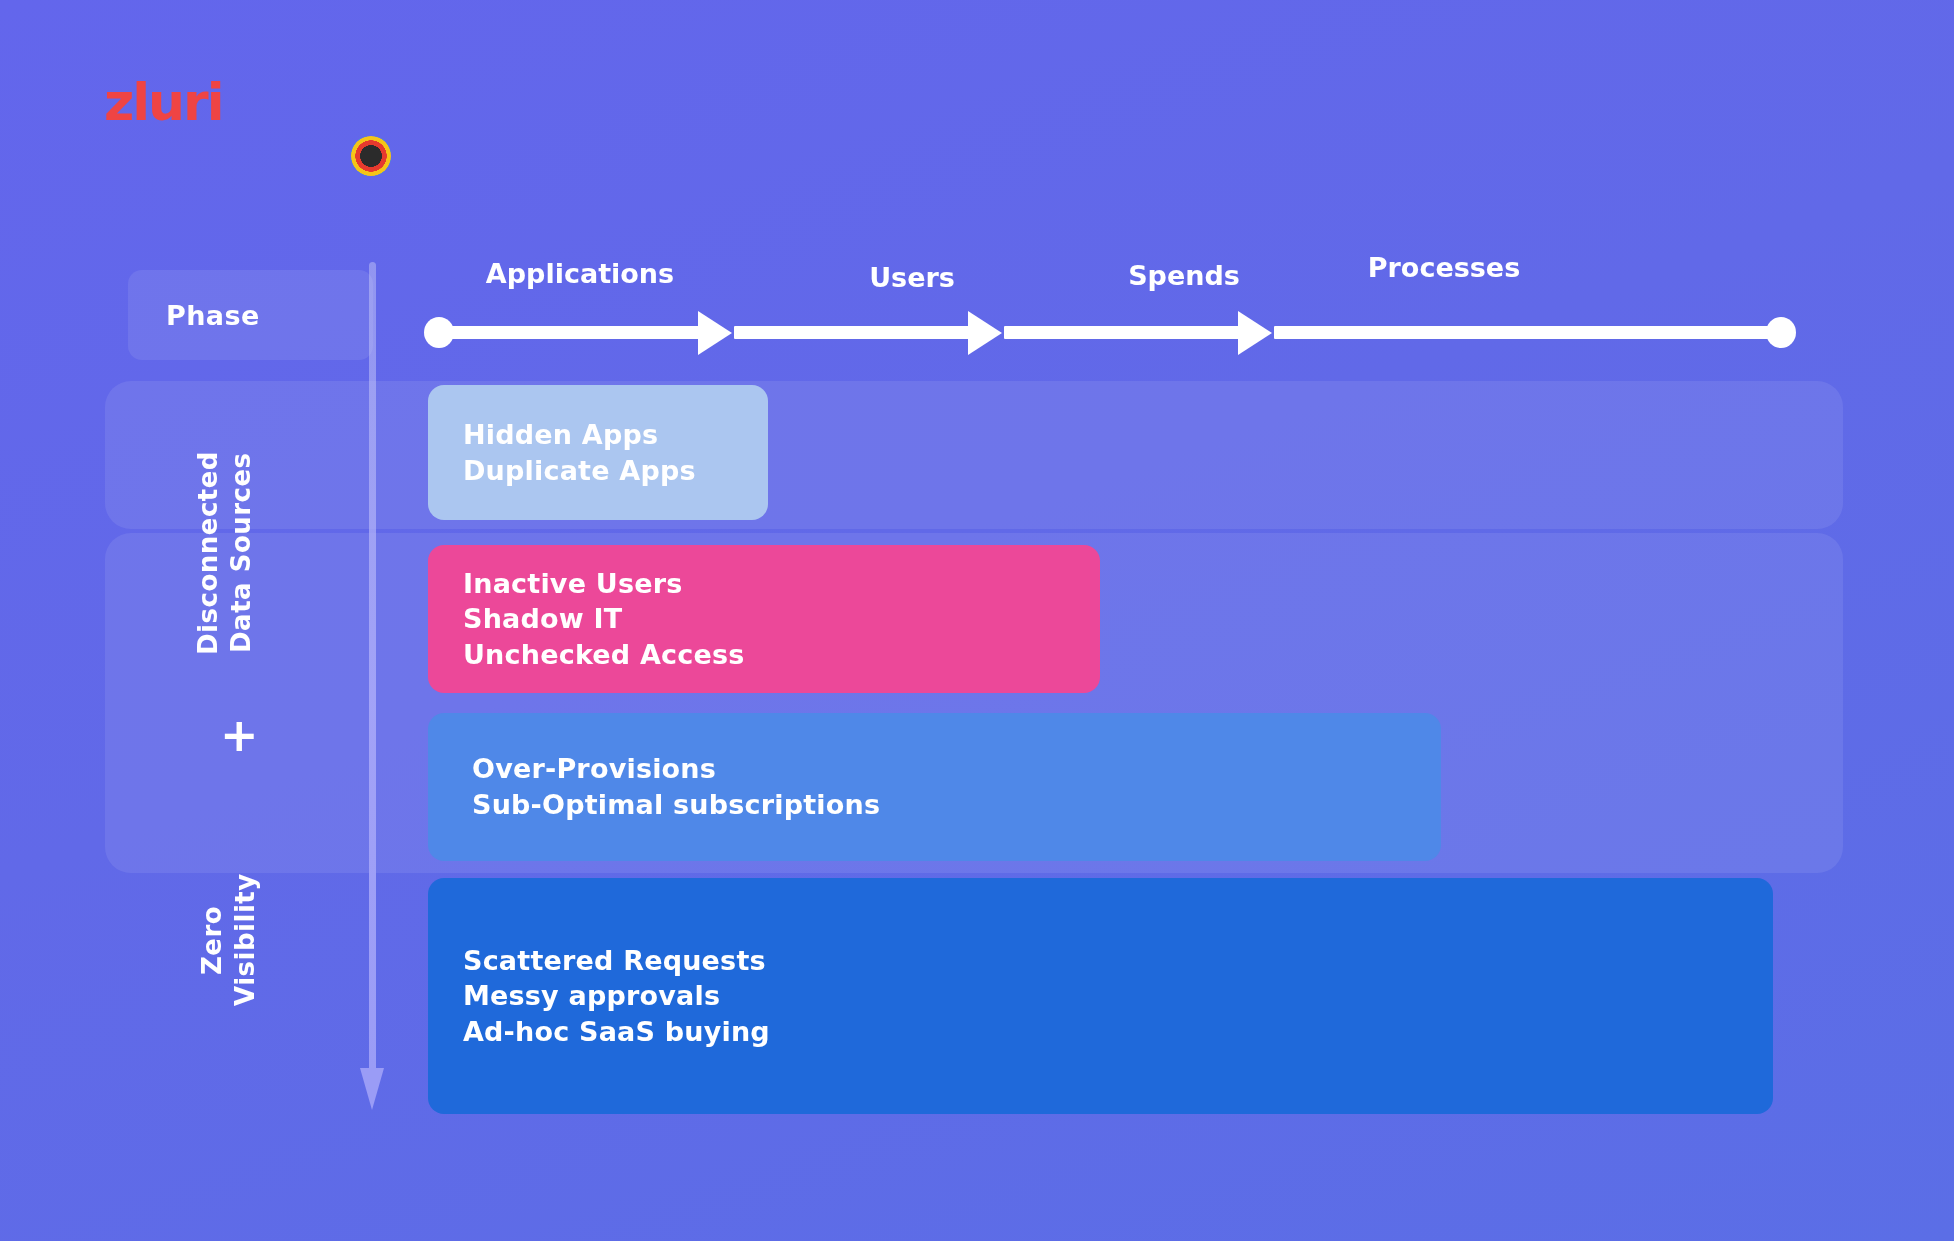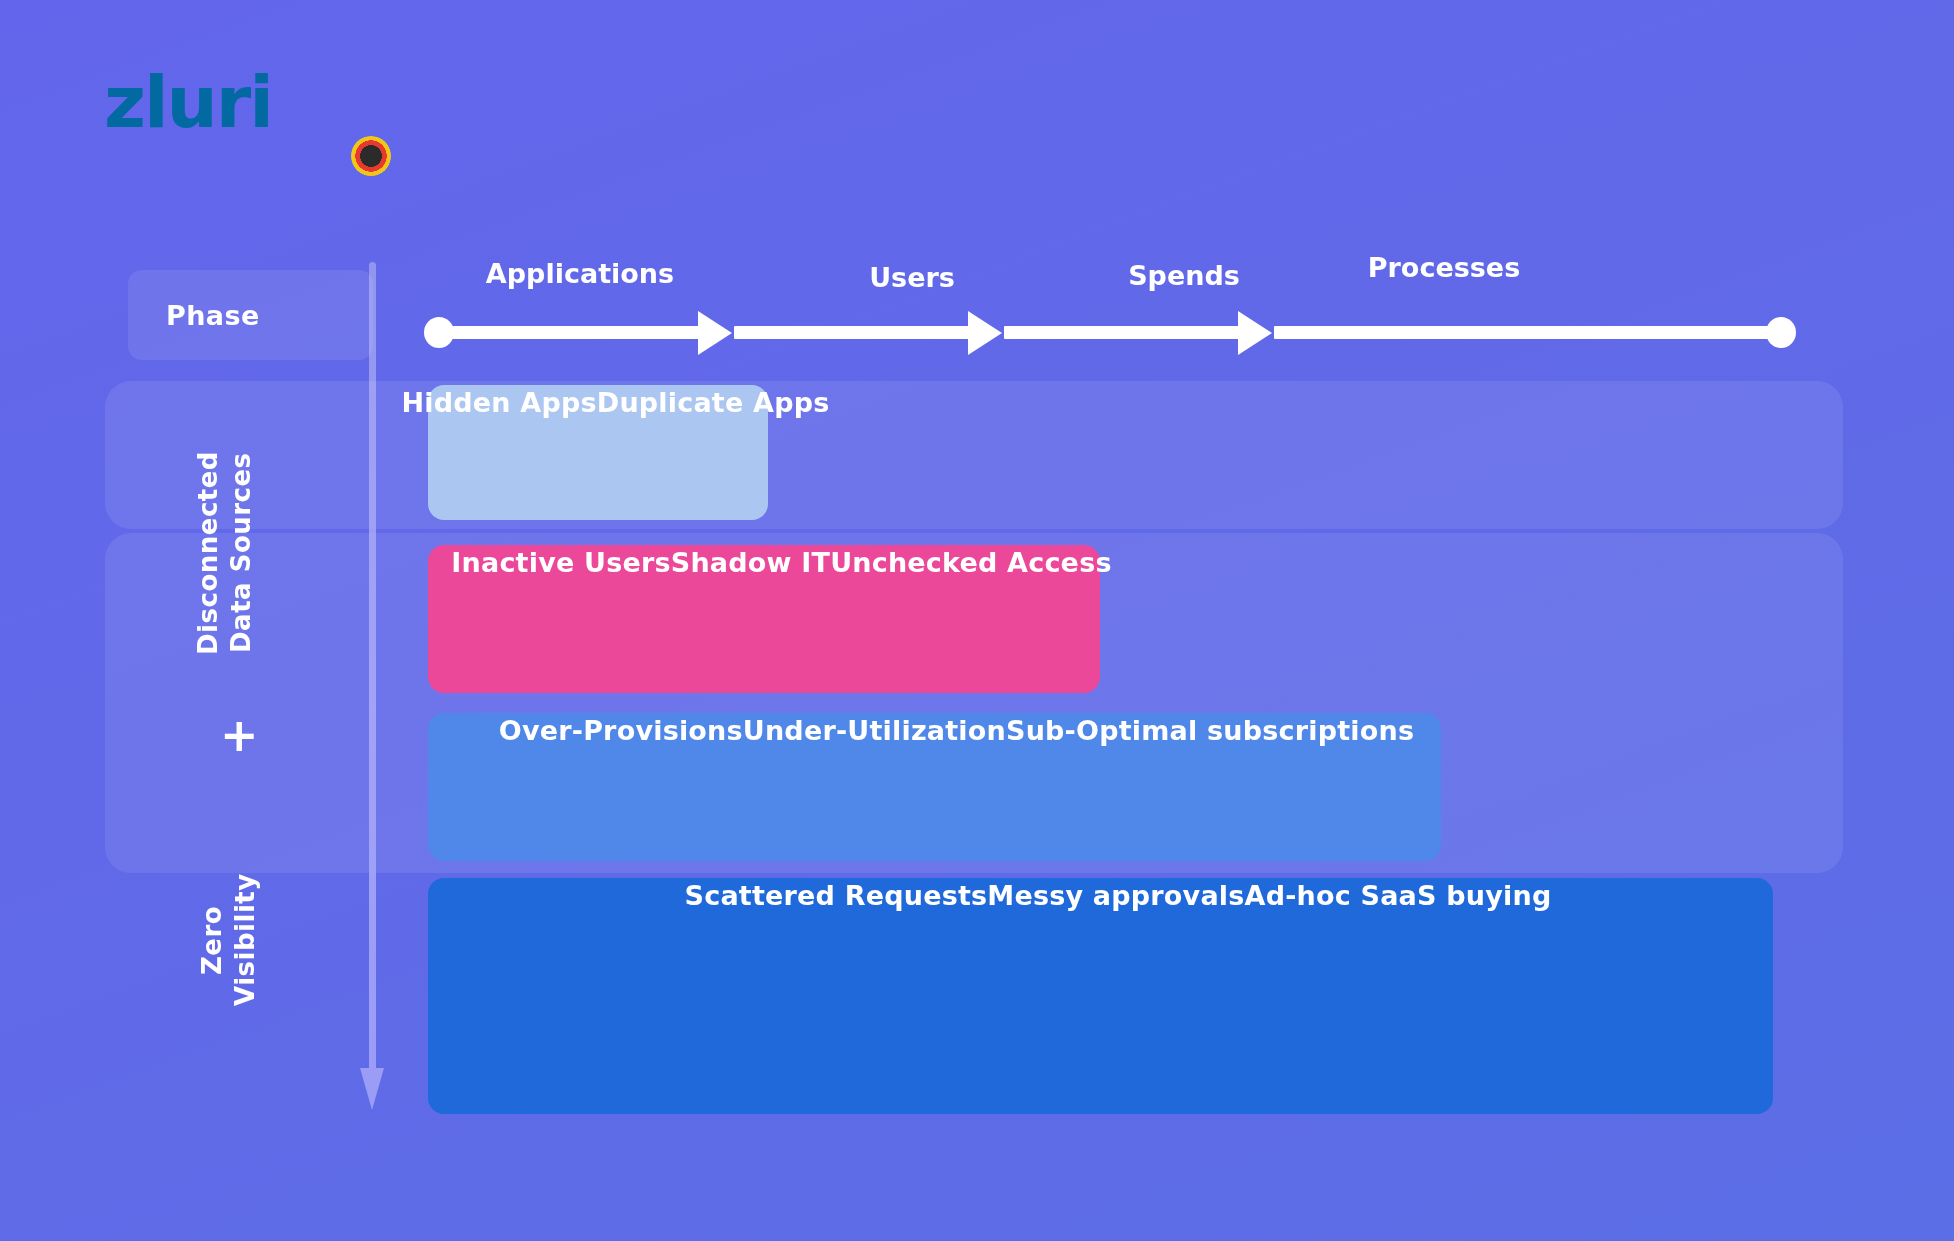--- a/index.html
+++ b/index.html
@@ -15,21 +15,21 @@
     position:relative;
   }
 
   
   #logo {
     position:absolute; left:104px; top:60px;
     width:220px; height:85px;
   }
   #logo .wordmark {
     font-family:"DejaVu Sans", sans-serif;
-    font-size:72px; font-weight:700; color:#0369a1;
+    font-size:52px; font-weight:700; color:#ef4444;
     letter-spacing:-2px; line-height:85px;
   }
   #logo .dot {
     position:absolute; left:247px; top:76px;
     width:40px; height:40px; border-radius:50%;
     background:
       radial-gradient(circle at 50% 50%,
         #2b2b2b 0%, #2b2b2b 38%,
         #e63a2e 39%, #e63a2e 55%,
         #f5c518 56%, #f5c518 70%,
@@ -128,21 +128,21 @@
     position:absolute; left:220px; top:712px;
     font-family:"DejaVu Sans", sans-serif;
     font-size:46px; font-weight:700; color:#ffffff;
     line-height:1;
   }
 
   
   .card {
     position:absolute;
     border-radius:16px;
-    display:flex; justify-content:center;
+    display:flex; flex-direction:column; justify-content:center;
     padding-left:35px;
   }
   .card .line {
     font-family:"DejaVu Sans", sans-serif;
     font-size:27px; font-weight:700; color:#ffffff;
     line-height:1.32; white-space:nowrap;
     letter-spacing:0.2px;
   }
 
   #card-apps      { left:428px; top:385px;  width:340px;  height:135px; background:#abc6f0; }
@@ -206,21 +206,20 @@
 </div>
 
 <div class="card" id="card-users">
   <div class="line">Inactive Users</div>
   <div class="line">Shadow IT</div>
   <div class="line">Unchecked Access</div>
 </div>
 
 <div class="card" id="card-spends">
   <div class="line">Over-Provisions</div>
-  <div class="line">Under-Utilization</div>
   <div class="line">Sub-Optimal subscriptions</div>
 </div>
 
 <div class="card" id="card-processes">
   <div class="line">Scattered Requests</div>
   <div class="line">Messy approvals</div>
   <div class="line">Ad-hoc SaaS buying</div>
 </div>
 
 </body></html>

